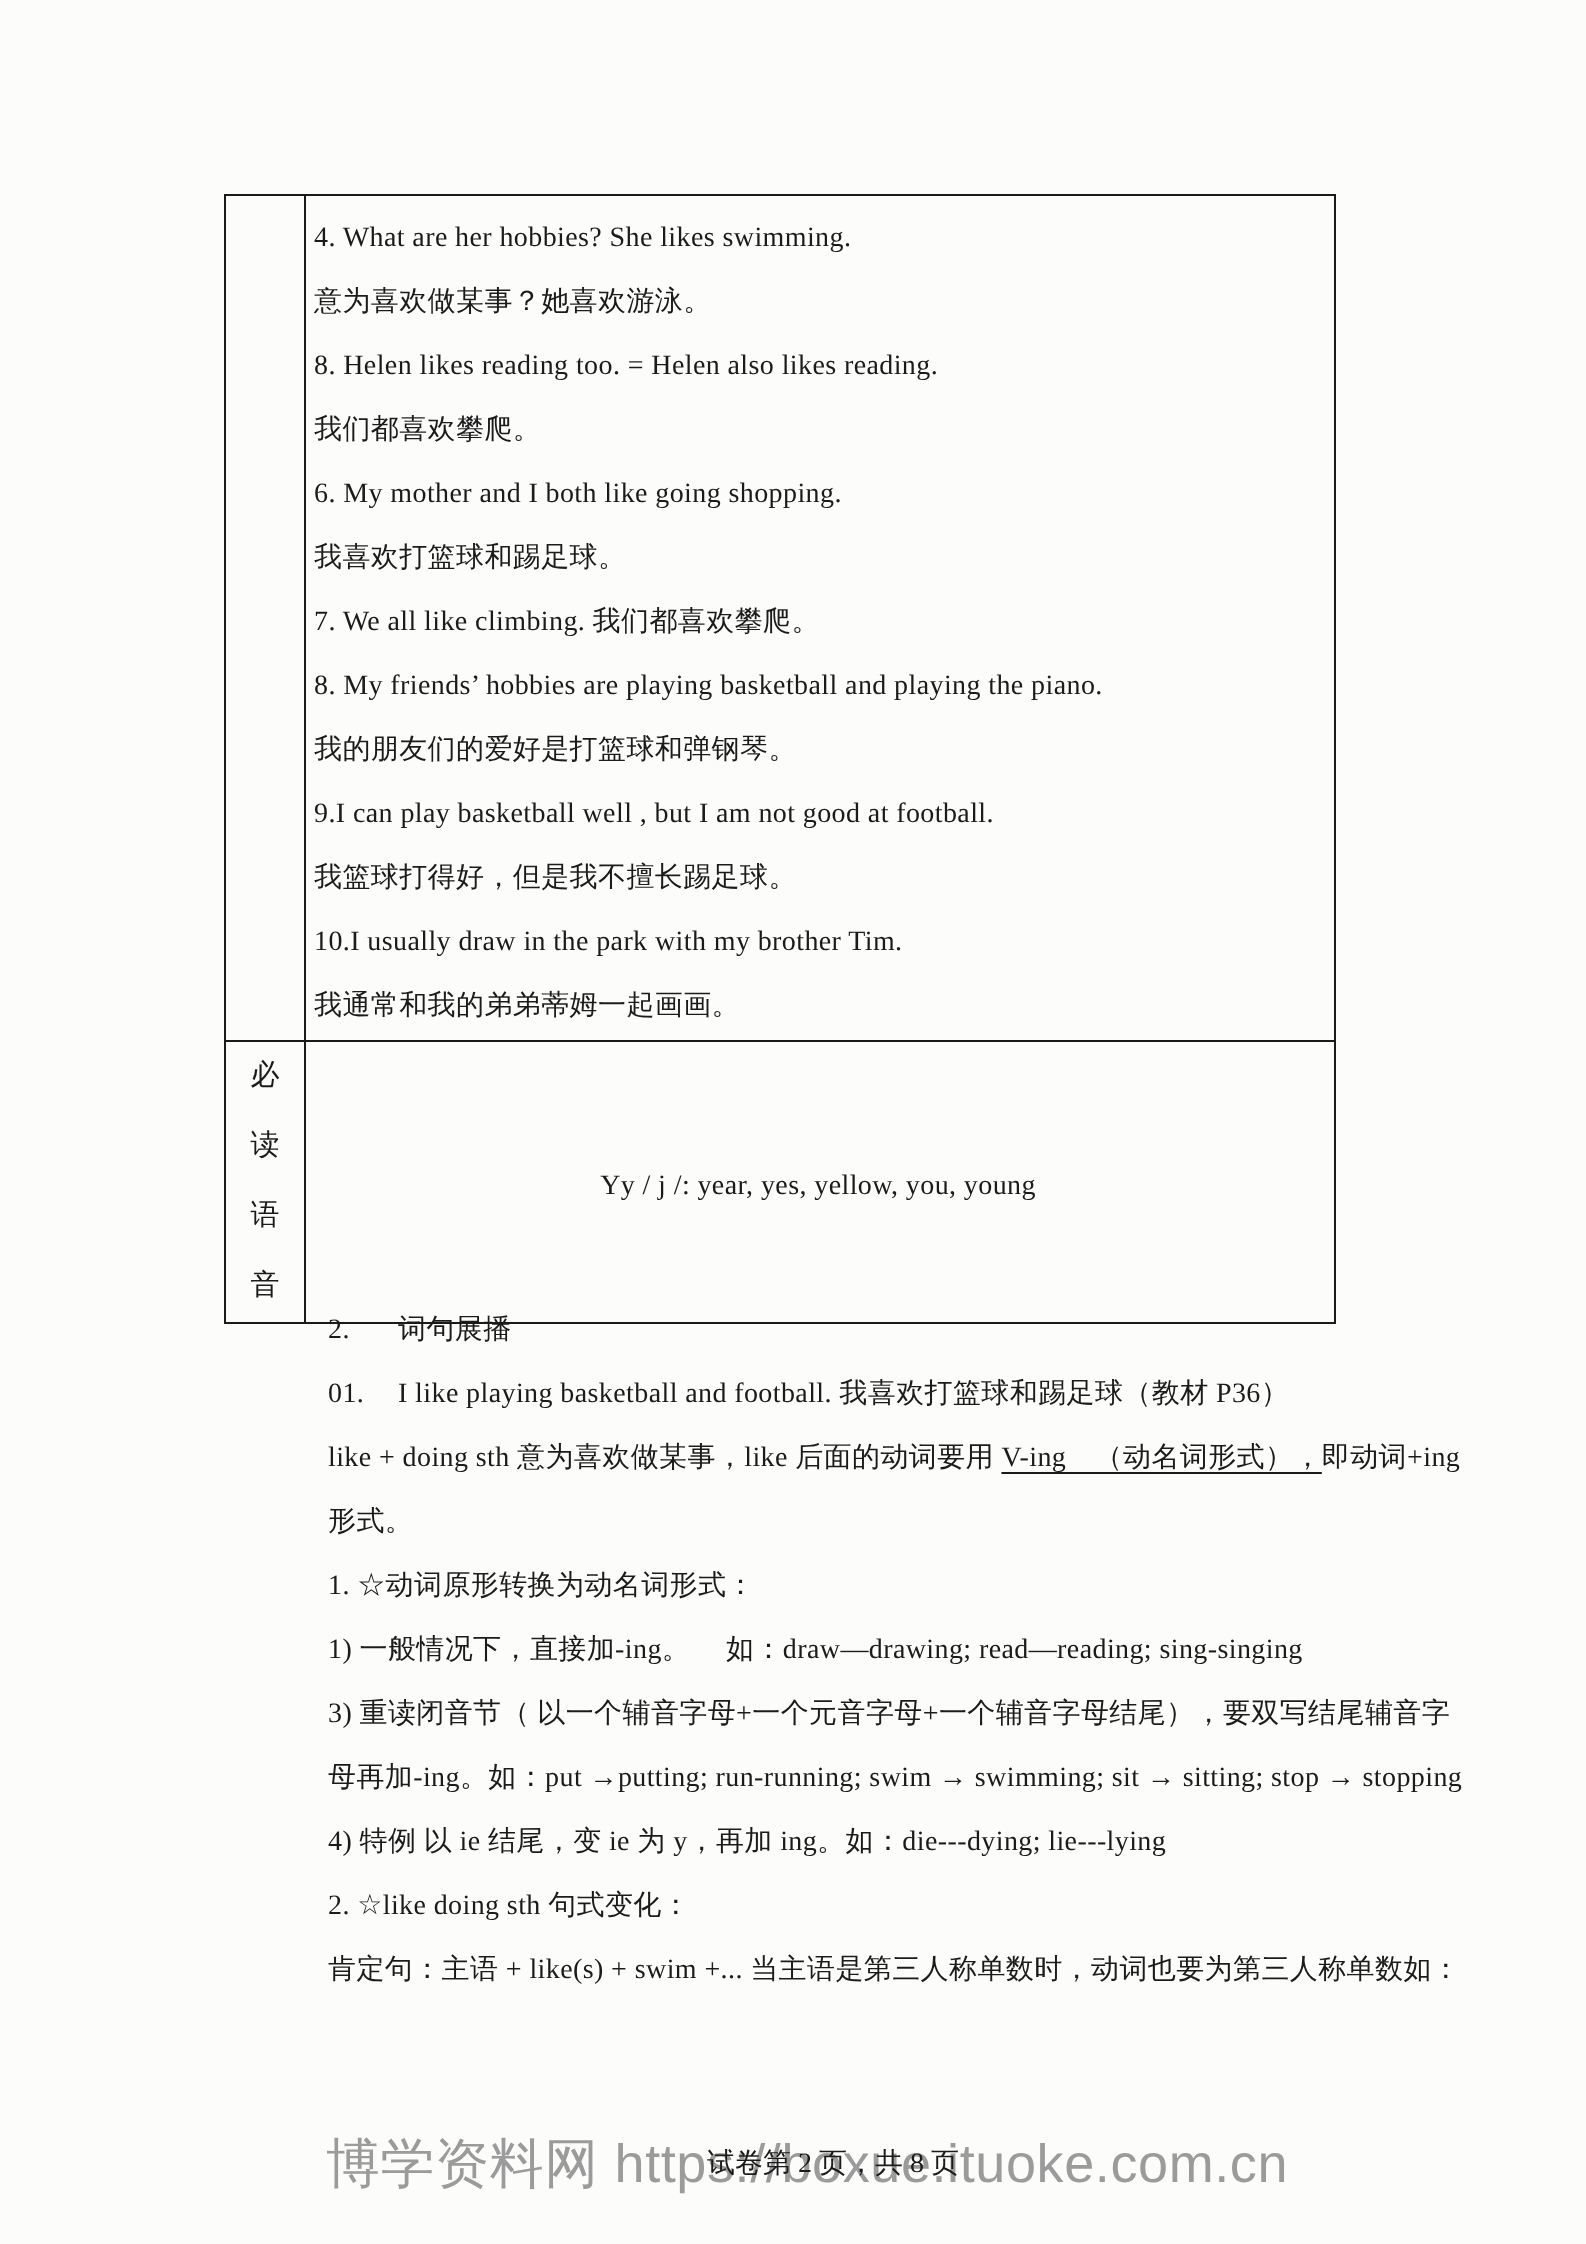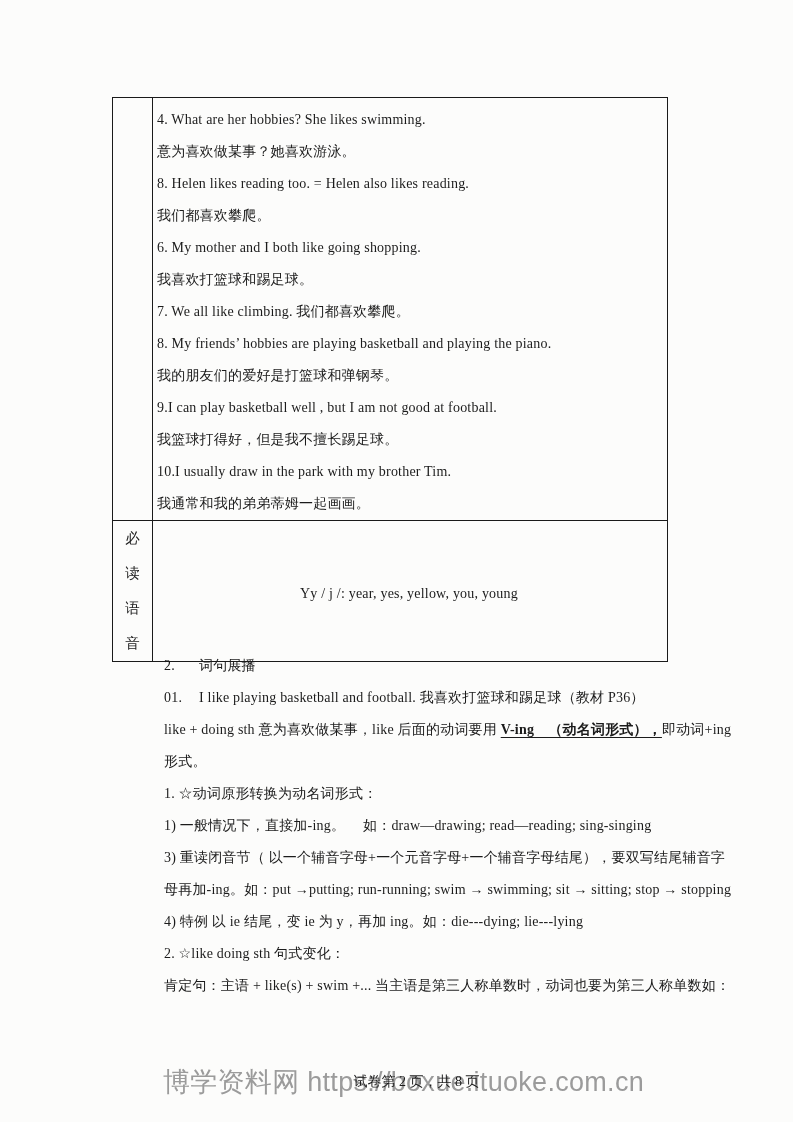--- a/index.html
+++ b/index.html
@@ -51,21 +51,21 @@
     top: 650px;
     width: 566px;
     margin-left: 47px;
   }
   .bline {
     line-height: 32px;
     white-space: nowrap;
     letter-spacing: 0.2px;
   }
   .num-cell { display: inline-block; width: 35px; }
-  .u { text-decoration: underline; text-underline-offset: 3px; font-weight: bold; }
+  .u { text-decoration: underline; text-underline-offset: 3px; }
 
   
   .watermark {
     position: absolute;
     top: 1064px;
     left: 14px; right: 0;
     text-align: center;
     font-family: "Liberation Sans", "DejaVu Sans", sans-serif;
     font-size: 27px;
     color: #9b9b9b;

